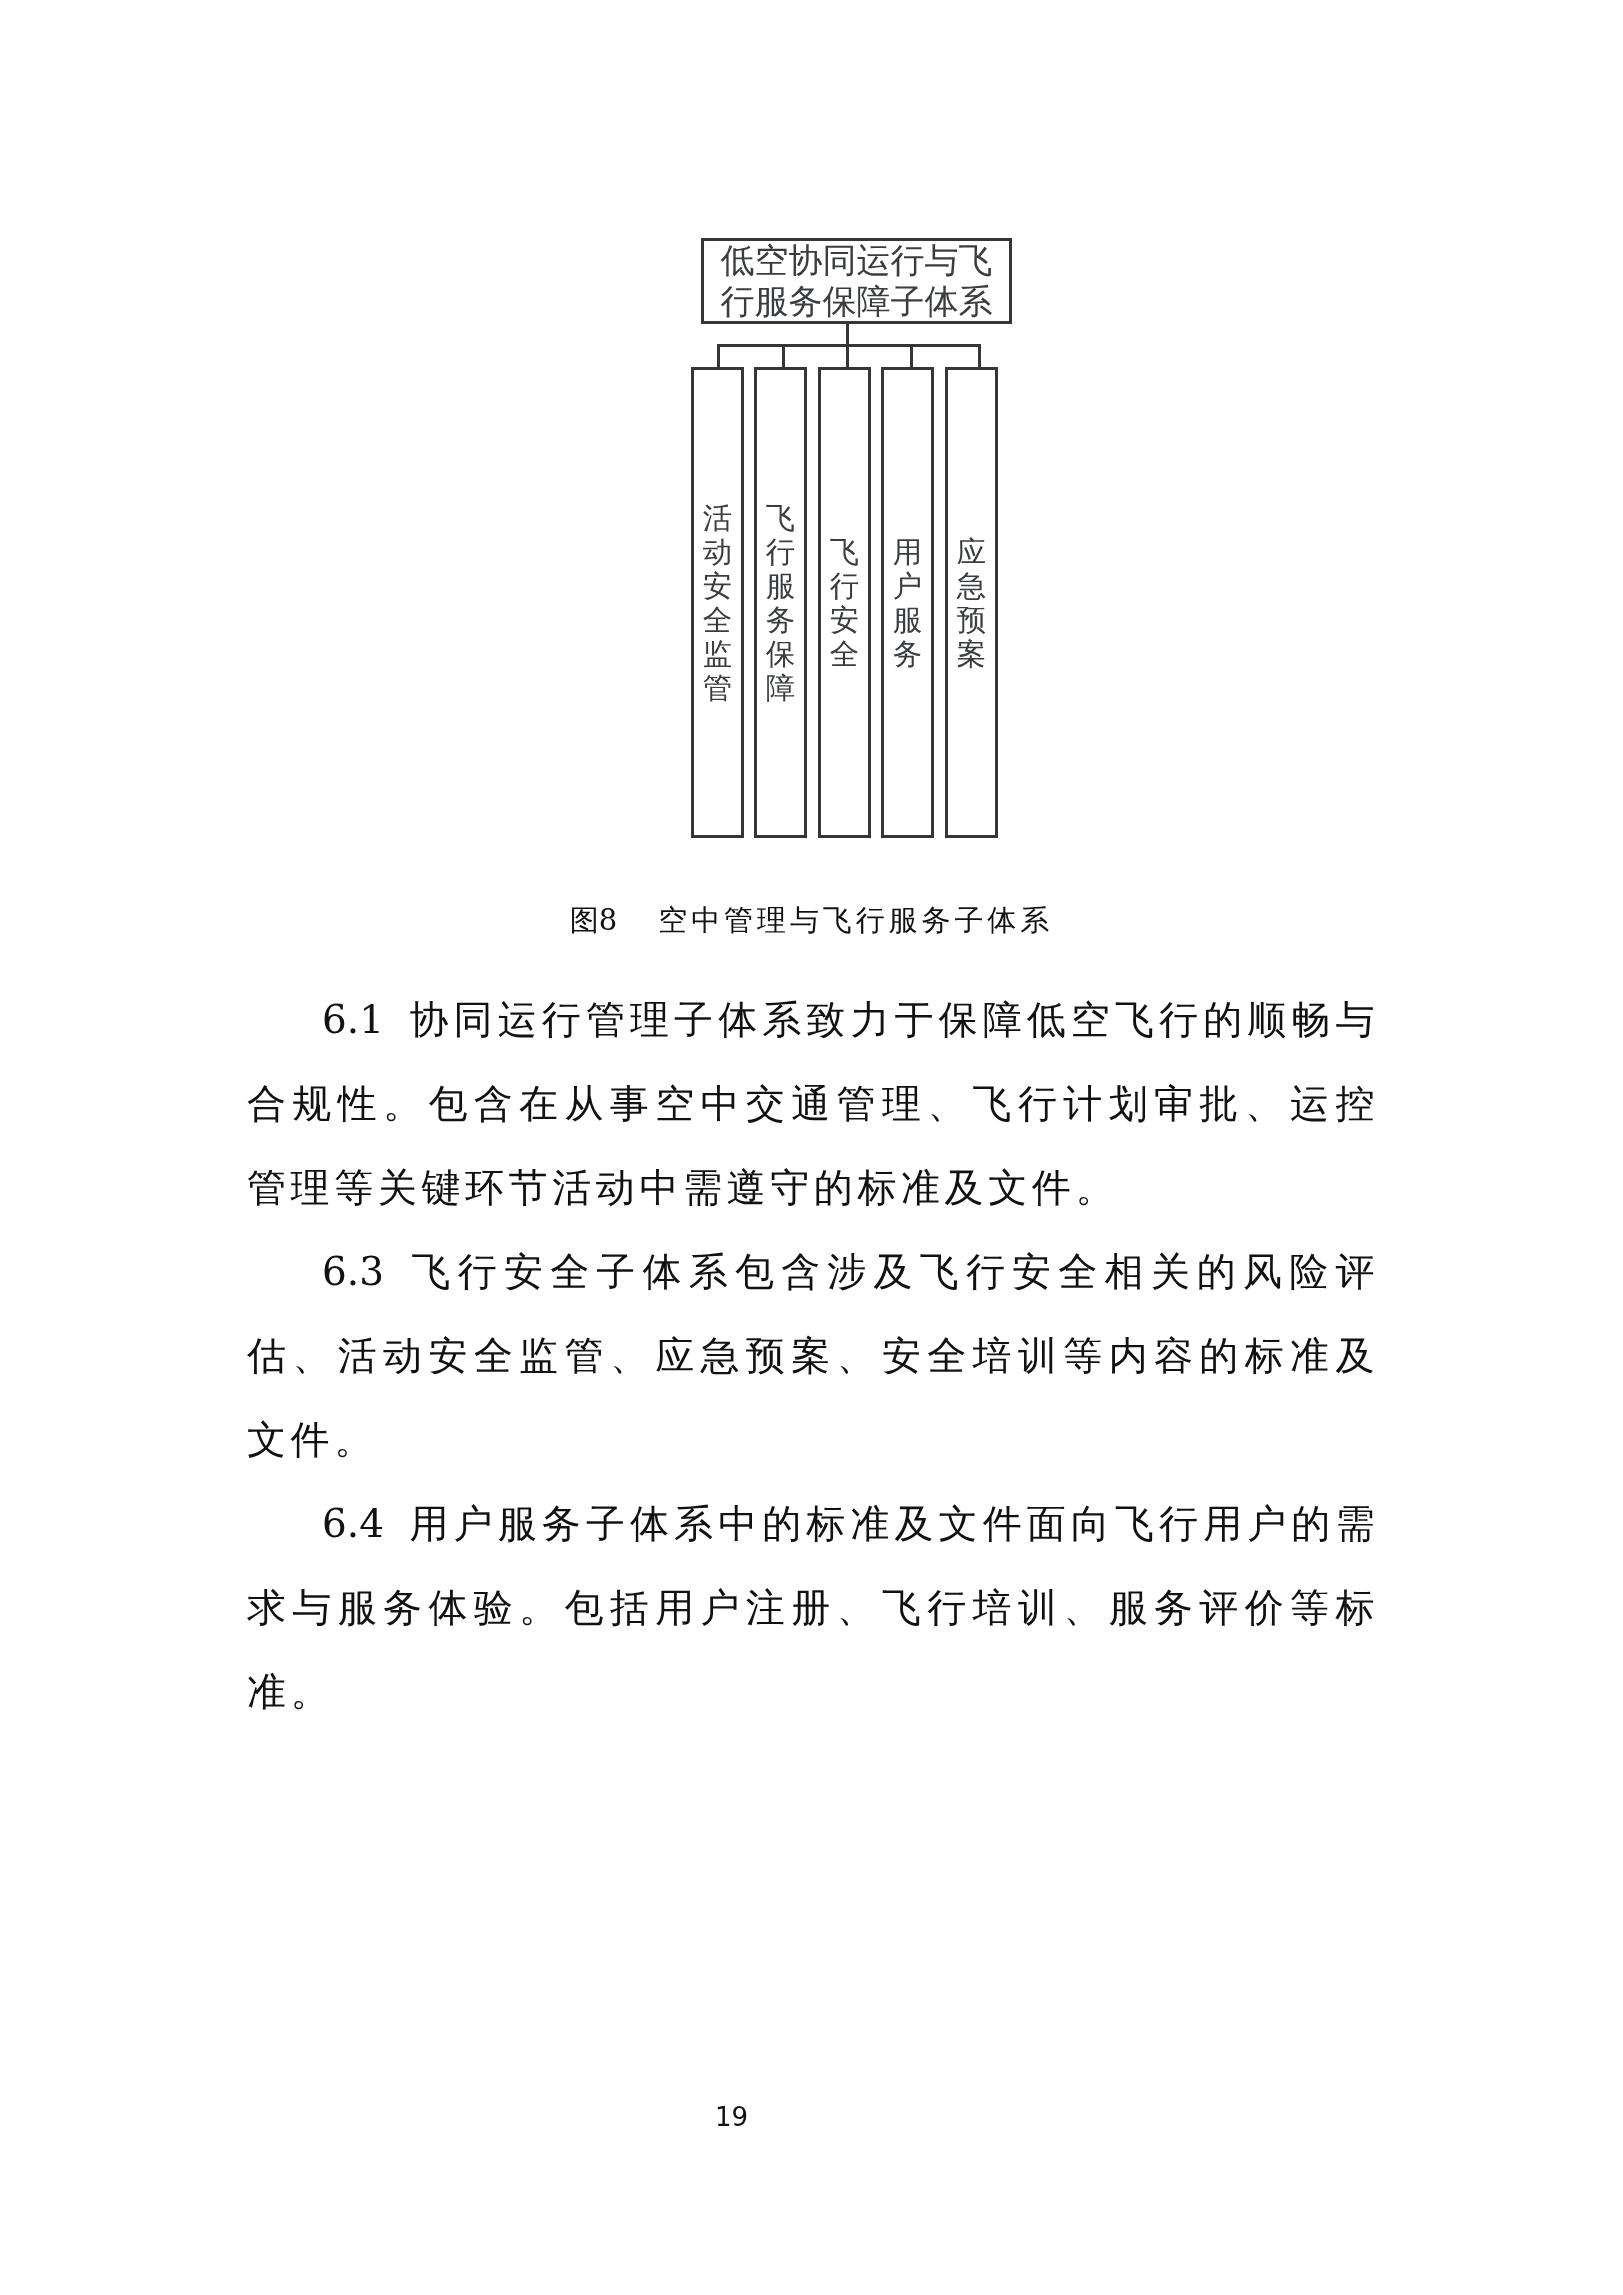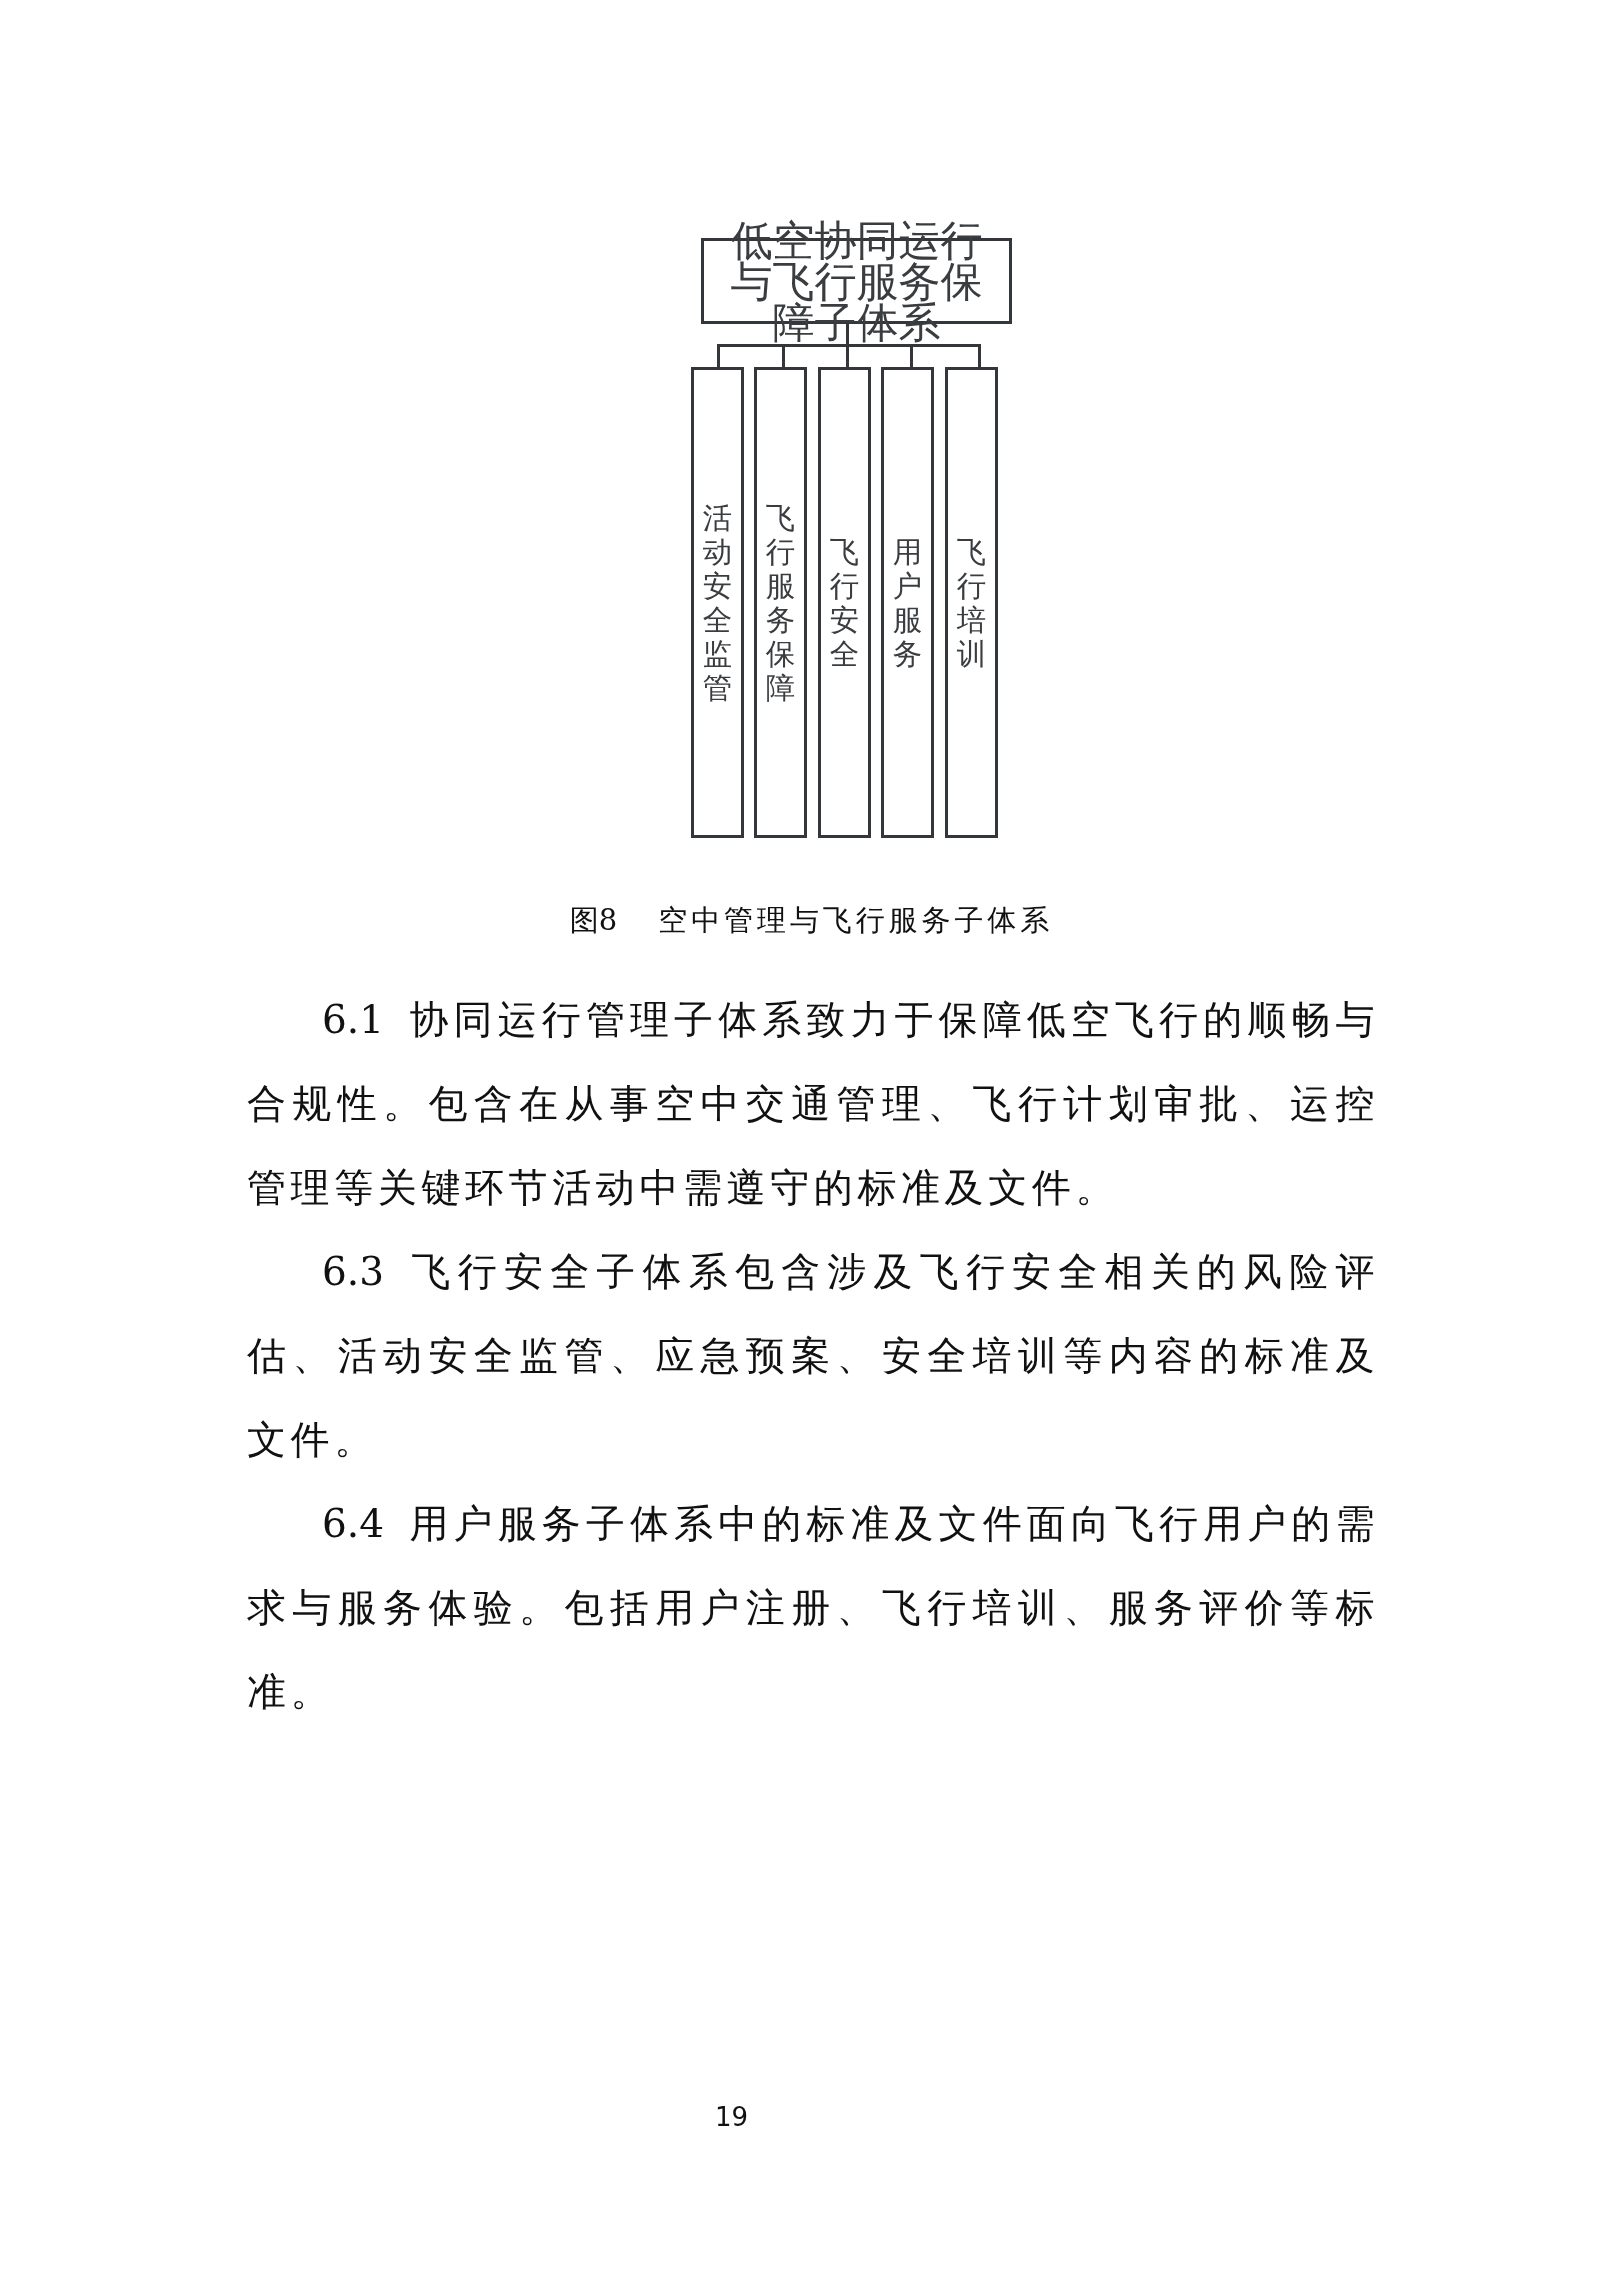--- a/index.html
+++ b/index.html
@@ -2,21 +2,21 @@
 <html style="font-size:10.5px"><head>
 <meta charset="utf-8">
 <style>
   html, body { margin:0; padding:0; background:#ffffff; }
   body { width:1623px; height:2295px; position:relative; overflow:hidden; color:#111; }
   .diagram { position:absolute; left:0; top:0; width:1623px; height:851px; }
   .root-box {
     position:absolute; left:701px; top:238px; width:292px; height:80px;
     border:3.9px solid #33373b; box-sizing:content-box;
     font-family:"DejaVu Sans", sans-serif; color:#3a3d40;
-    font-size:42px; line-height:41px; text-align:center;
+    font-size:34px; line-height:41px; text-align:center;
     display:flex; align-items:center; justify-content:center; padding:0 6.5px;
   }
   .root-box span { display:block; width:281px; }
   .line { position:absolute; background:#33373b; }
   .child-box {
     position:absolute; top:367px; width:47px; height:465px;
     border:3.9px solid #33373b;
     font-family:"DejaVu Sans", sans-serif; color:#3a3d40;
     font-size:29.4px; line-height:34px;
     display:flex; align-items:center; justify-content:center;
@@ -62,21 +62,21 @@
   <div class="child-box" style="left:754px;">
     <span>飞行服务保障</span>
   </div>
   <div class="child-box" style="left:818px;">
     <span>飞行安全</span>
   </div>
   <div class="child-box" style="left:881px;">
     <span>用户服务</span>
   </div>
   <div class="child-box" style="left:945px;">
-    <span>飞行培训</span>
+    <span>应急预案</span>
   </div>
 </div>
 
 <div class="caption">
   <span class="num">图8</span><span>空中管理与飞行服务子体系</span>
 </div>
 
 <div class="body-text">
   <p class="para"><span class="sec">6.1</span><span>协同运行管理子体系致力于保障低空飞行的顺畅与合规性。包含在从事空中交通管理、飞行计划审批、运控管理等关键环节活动中需遵守的标准及文件。</span></p>
   <p class="para"><span class="sec">6.3</span><span>飞行安全子体系包含涉及飞行安全相关的风险评估、活动安全监管、应急预案、安全培训等内容的标准及文件。</span></p>

